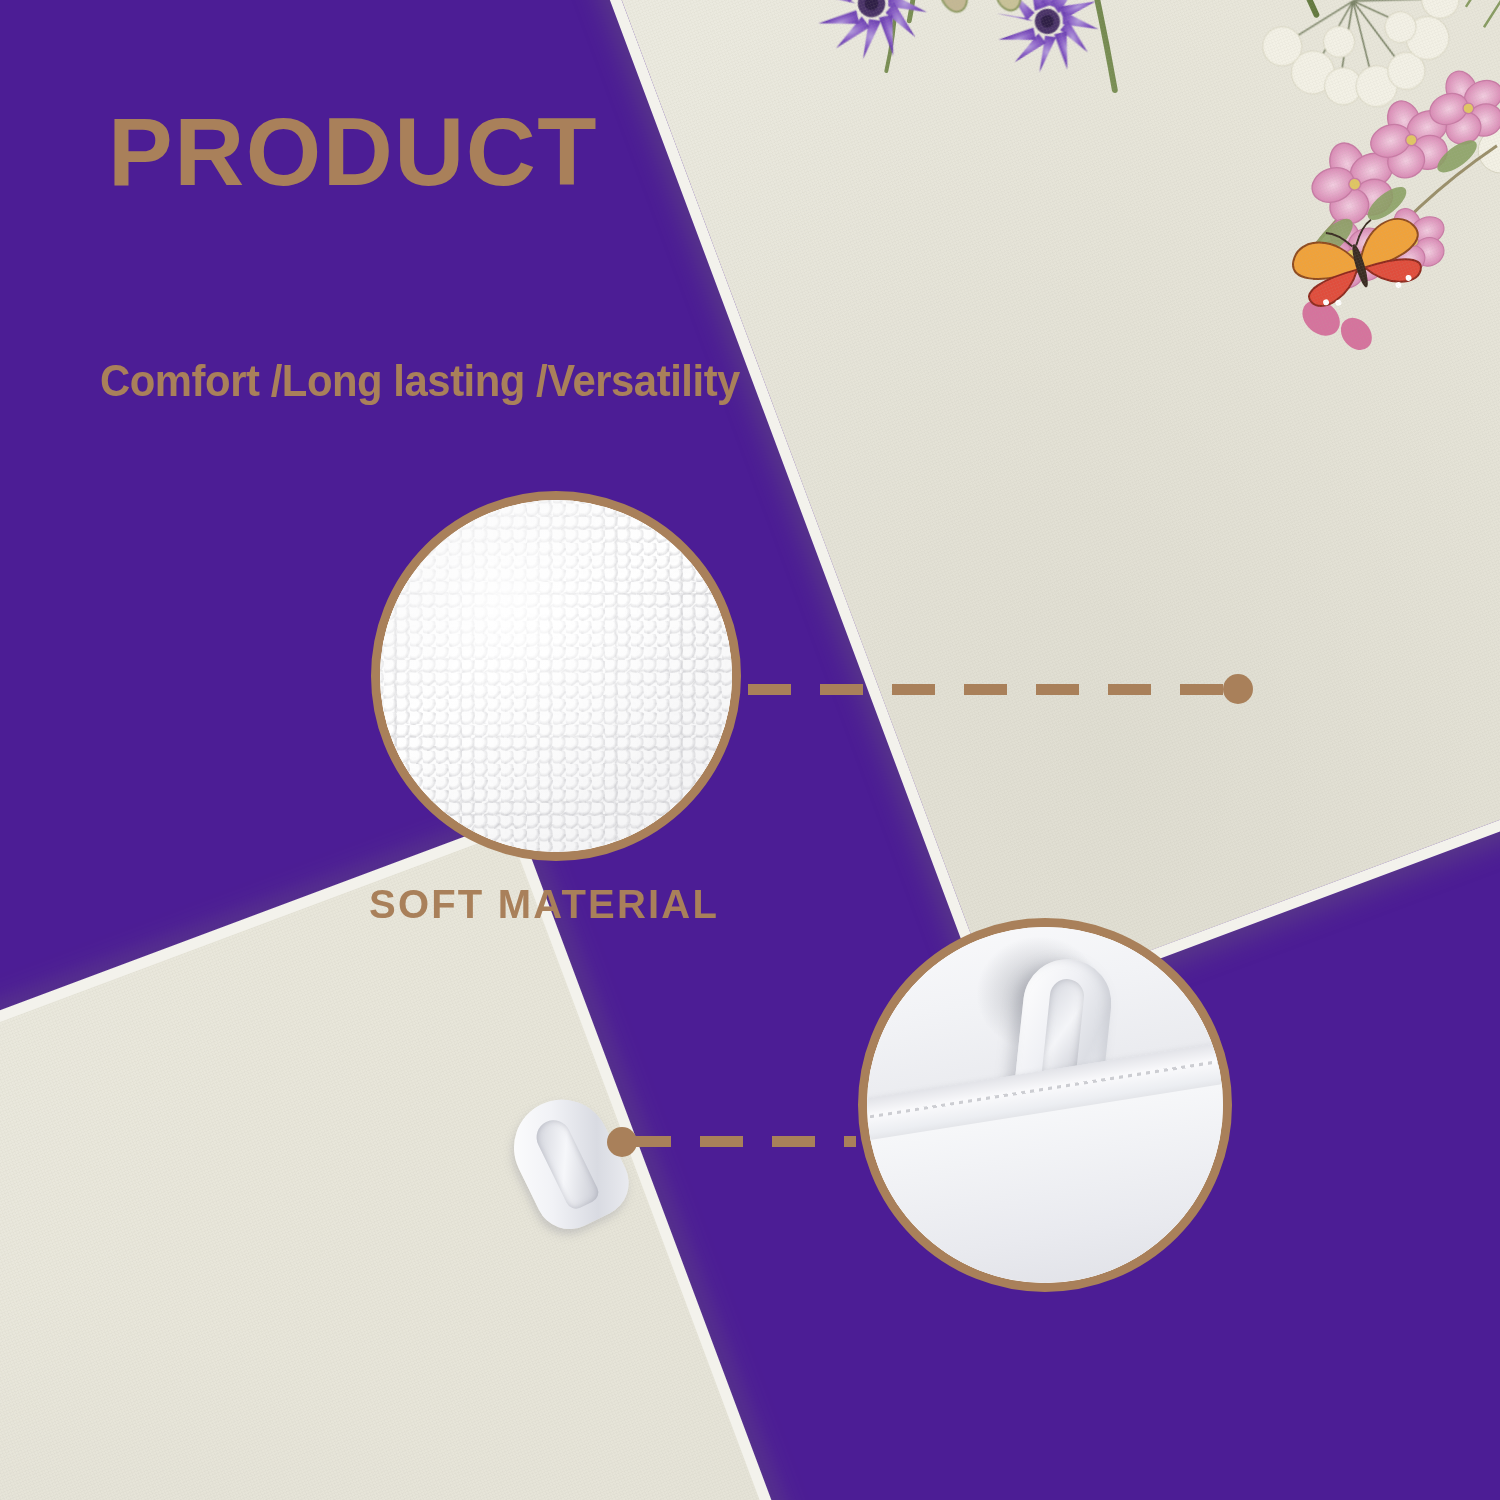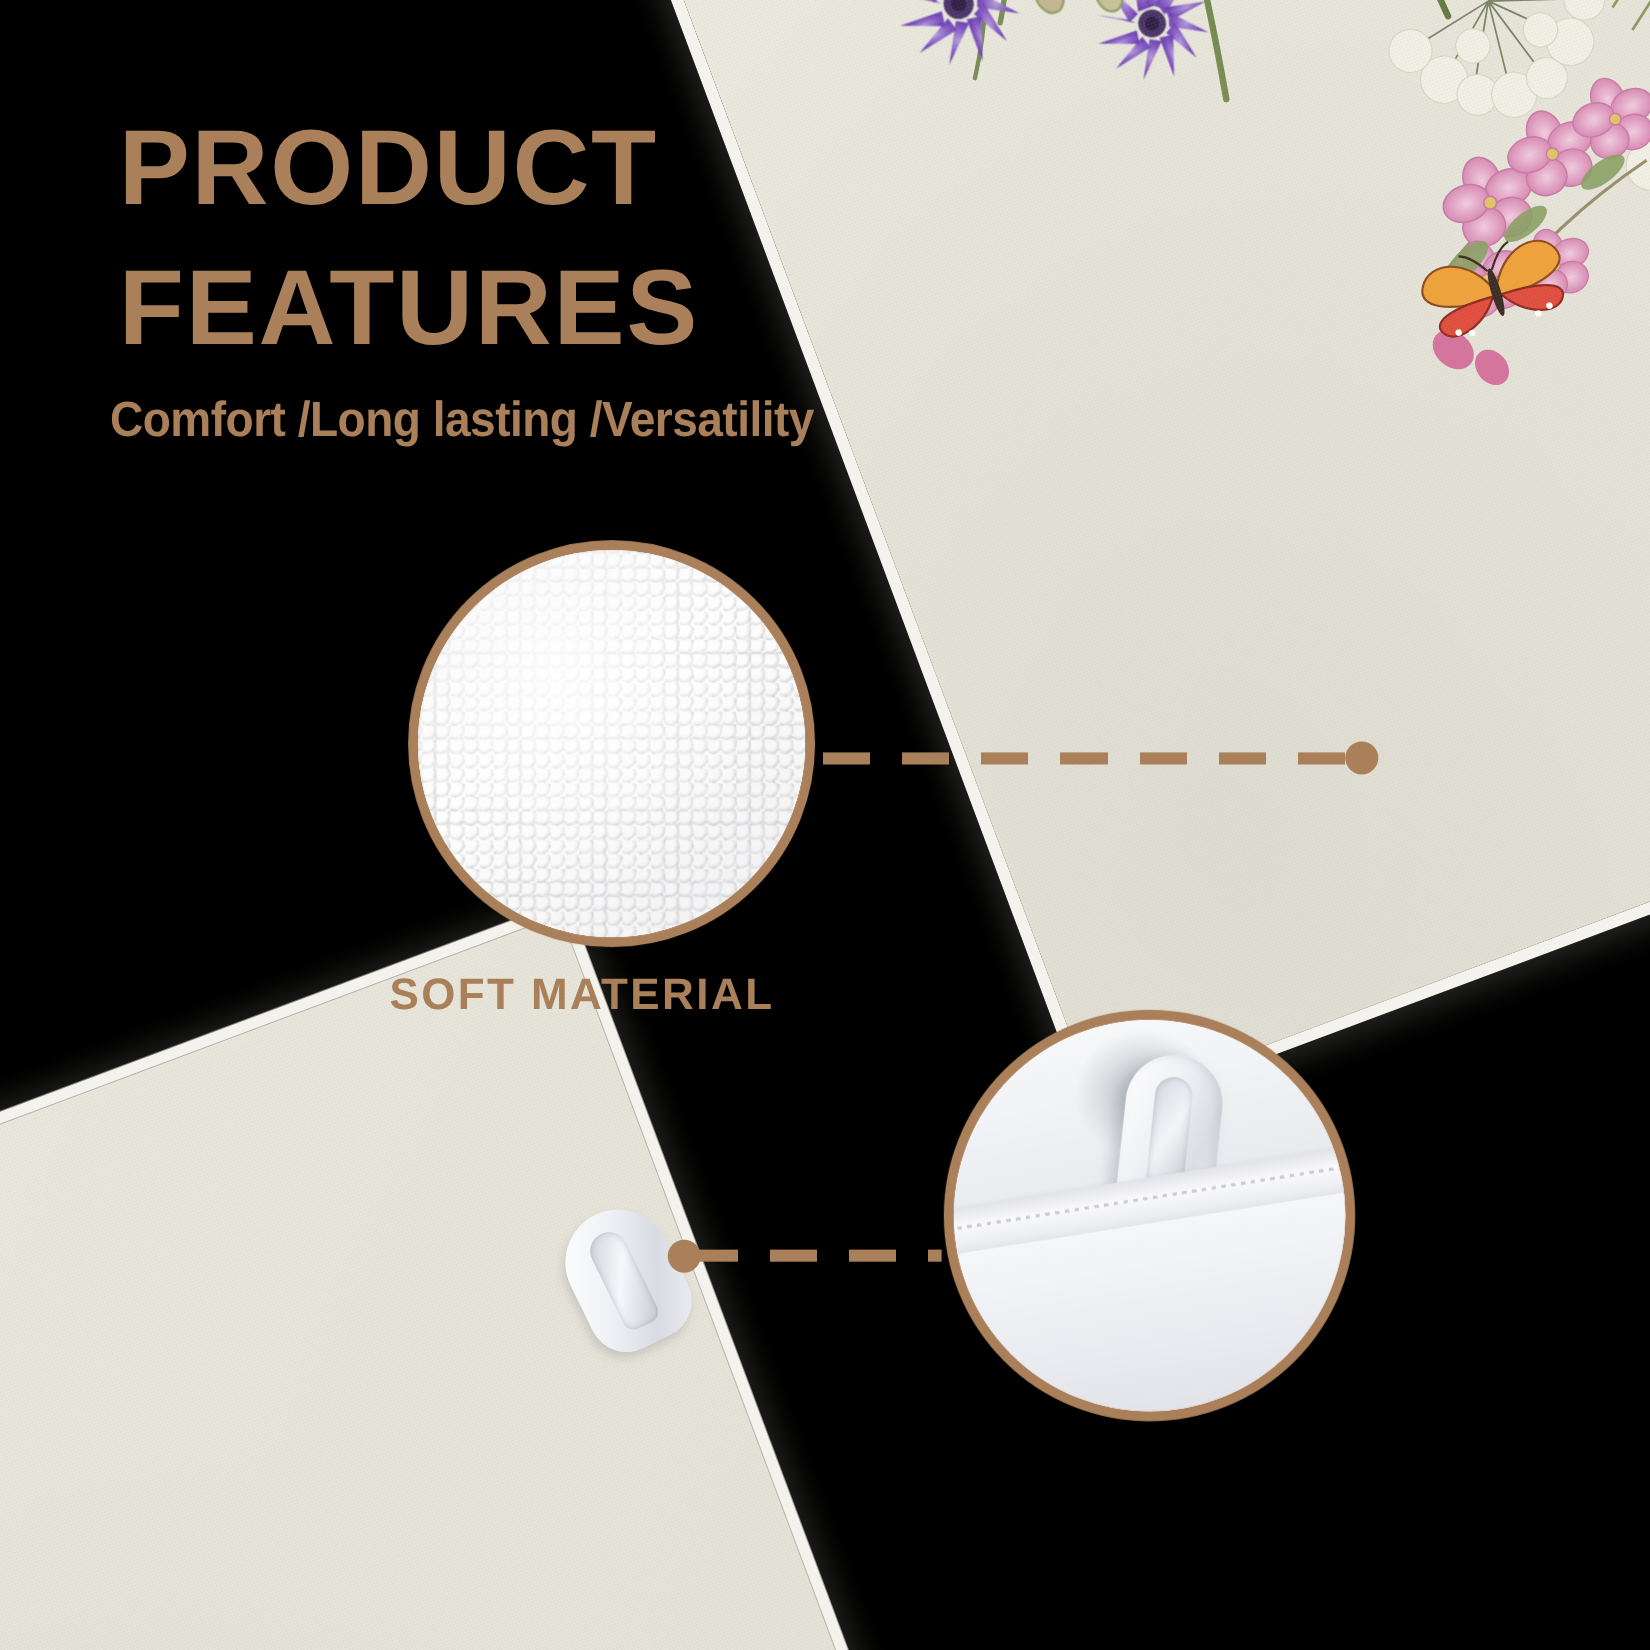--- a/index.html
+++ b/index.html
@@ -7,21 +7,21 @@
     padding: 0;
     background: #ffffff;
   }
   body {
     font-family: "Liberation Sans", sans-serif;
   }
   #page {
     position: relative;
     width: 1500px;
     height: 1500px;
-    background: #000000;
+    background: #4c1d95;
     overflow: hidden;
   }
 
   
   .headline {
     position: absolute;
     left: 108px;
     top: 88px;
     width: 760px;
   }
@@ -628,32 +628,31 @@
     </div>
   </div>
 
   <div class="loop-tab">
     <div class="tab-outer"></div>
     <div class="tab-inner"></div>
   </div>
 
   <div class="headline">
     <div class="headline-line">PRODUCT</div>
-    <div class="headline-line">FEATURES</div>
   </div>
   <div class="subtitle">Comfort /Long lasting /Versatility</div>
 
   <div class="circle" style="left:371px; top:491px; width:370px; height:370px;">
     <div class="circle-inner">
       <div class="terry"></div>
     </div>
   </div>
   <div class="dash-line" style="left:748px; top:684px; width:480px;"></div>
   <div class="dash-dot" style="left:1223px; top:674px;"></div>
-  <div class="callout-label" style="left:354px; top:882px;">SOFT MATERIAL</div>
+  <div class="callout-label" style="left:369px; top:882px;">SOFT MATERIAL</div>
 
   <div class="circle" style="left:858px; top:918px; width:374px; height:374px;">
     <div class="circle-inner">
       <div class="loopshot">
         <div class="upper"></div>
         <div class="shadowblob"></div>
         <div class="loop"></div>
         <div class="hem"></div>
         <div class="lower"></div>
       </div>

